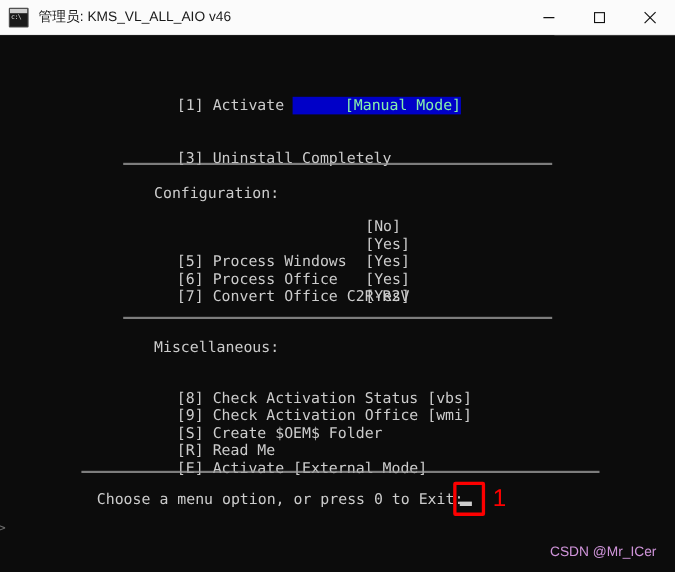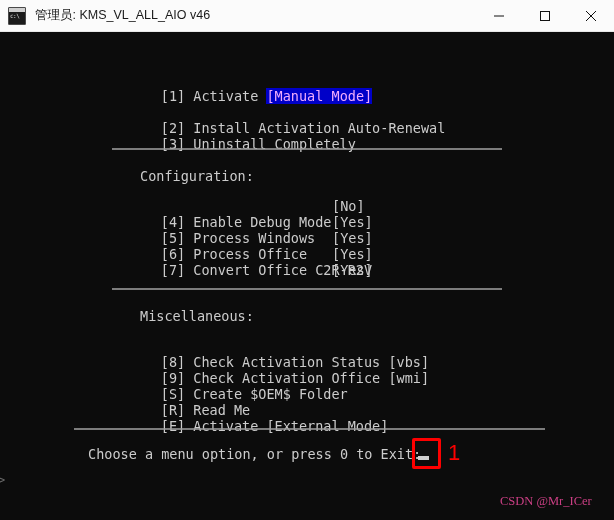--- a/index.html
+++ b/index.html
@@ -115,21 +115,22 @@
     letter-spacing: 0px;
   }
 
   .row {
     position: absolute;
     white-space: pre;
   }
 
   .hl {
     background: #0000c8;
-    color: #f0abfc;
+    color: #86efac;
+    padding-left: 47px;
   }
 
   .divider {
     position: absolute;
     height: 2px;
     background: #9d9d9d;
     opacity: 0.78;
   }
 
   
@@ -158,22 +159,22 @@
     line-height: 22px;
     font-weight: 400;
   }
   .cursor-block {
     position: absolute;
     background: #cfcfcf;
   }
 
   .watermark {
     position: absolute;
-    color: #ec4899;
-    font-family: Liberation Serif, serif;
+    color: #f0abfc;
+    font-family: Liberation Sans, sans-serif;
     font-size: 12.5px;
     line-height: 14px;
     opacity: 0.85;
   }
 </style>
 </head>
 <body>
 
 <div class="window">
 
@@ -201,34 +202,28 @@
       </div>
     </div>
   </div>
 
   <div class="console">
 
     <div class="row mono" style="left:112px; top:40px;">
       <span>[1]</span><span> </span><span>Activate</span><span> </span><span class="hl">[Manual Mode]</span>
     </div>
 
-    <div class="row mono" style="left:112px; top:72px;">
-      <span>[2]</span><span> </span><span>Install Activation Auto-Renewal</span>
-    </div>
     <div class="row mono" style="left:112px; top:88px;">
       <span>[3]</span><span> </span><span>Uninstall Completely</span>
     </div>
 
     <div class="divider" style="left:112px; top:116px; width:390px;"></div>
 
     <div class="row mono" style="left:140px; top:136px;text-align:center;">Configuration:</div>
 
-    <div class="row mono" style="left:112px; top:166px;">
-      <span>[4]</span><span> </span><span>Enable Debug Mode</span>
-    </div>
     <div class="row mono" style="left:332px; top:166px;">[No]</div>
 
     <div class="row mono" style="left:112px; top:182px;">
       <span>[5]</span><span> </span><span>Process Windows</span>
     </div>
     <div class="row mono" style="left:332px; top:182px;">[Yes]</div>
 
     <div class="row mono" style="left:112px; top:198px;">
       <span>[6]</span><span> </span><span>Process Office</span>
     </div>

